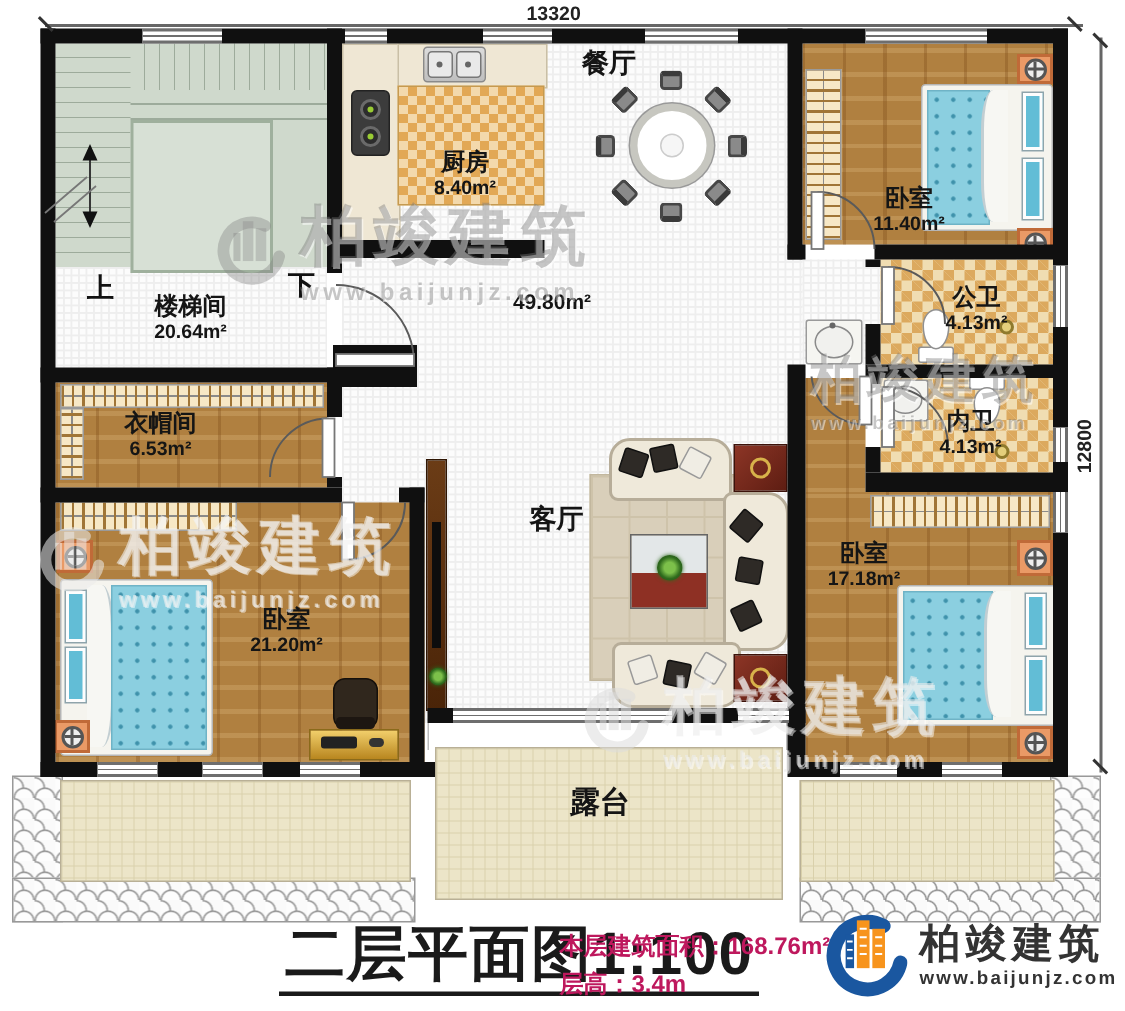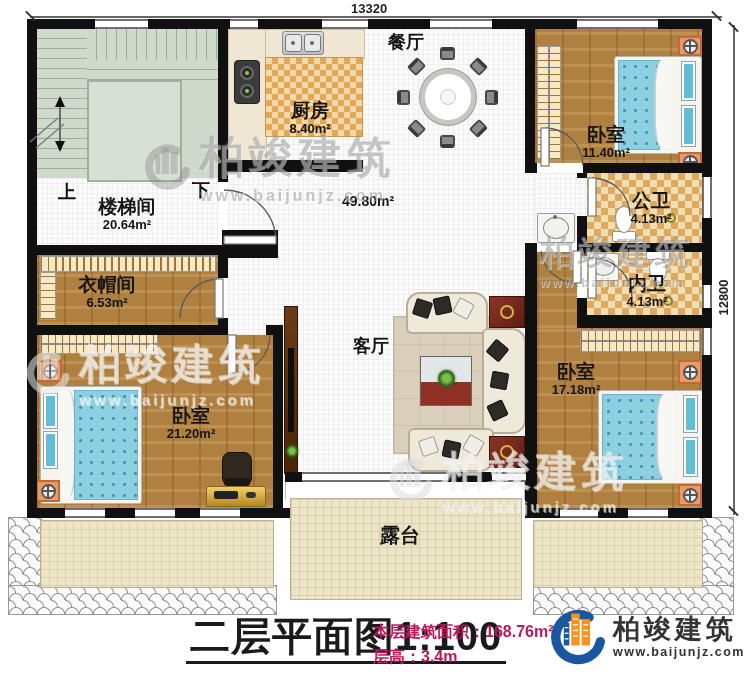--- a/index.html
+++ b/index.html
@@ -19,21 +19,21 @@
   .tiles{position:absolute;background-color:#fafafa;background-image:radial-gradient(circle at 7px 14px,#fdfdfd 5.5px,#8f8f8f 6.5px,transparent 7.5px),radial-gradient(circle at 0 7px,#fdfdfd 5.5px,#8f8f8f 6.5px,transparent 7.5px);background-size:14px 14px;border:1px solid #999}
   .hangH{position:absolute;background-color:#f7e8c6;background-image:repeating-linear-gradient(90deg,#a07536 0 1.5px,transparent 1.5px 7px),linear-gradient(0deg,transparent 47%,#8a8a8a 47%,#8a8a8a 53%,transparent 53%);border:1px solid #9a9a9a;box-sizing:border-box}
   .hangV{position:absolute;background-color:#f7e8c6;background-image:repeating-linear-gradient(0deg,#a07536 0 1.5px,transparent 1.5px 7px),linear-gradient(90deg,transparent 47%,#8a8a8a 47%,#8a8a8a 53%,transparent 53%);border:1px solid #9a9a9a;box-sizing:border-box}
   .bedframe{position:absolute;background:#f5f4ee;border:1px solid #b5b5b5;border-radius:3px}
   .mattress{position:absolute;background-color:#8bcfe0;background-image:radial-gradient(#3f92ab 1.2px,transparent 1.7px);background-size:11px 11px;border:1px solid #6fb3c6}
   .sheet{position:absolute;background:#f7f7f3}
   .cushion{position:absolute;background:#62bdd6;border:2px solid #fdfdfd;box-shadow:0 0 0 1px #8fa4ab;box-sizing:border-box}
   .nstand{position:absolute;background:#ea9a66;border:2px solid #c06a38;box-sizing:border-box;display:flex;align-items:center;justify-content:center}
   .nknob{width:11px;height:11px;border:2px solid #555;border-radius:50%;background:linear-gradient(#555,#555) center/100% 2px no-repeat,linear-gradient(#555,#555) center/2px 100% no-repeat,#eee}
   .rlabel{position:absolute;text-align:center;color:#151515;font-weight:bold;line-height:1.15;white-space:nowrap;transform:translateX(-50%);z-index:30}
-  .rname{font-size:19px}
+  .rname{font-size:16px}
   .rarea{font-size:13px}
   .dirlabel{position:absolute;font-size:18px;font-weight:bold;color:#111;transform:translateX(-50%);z-index:30}
   .sofa{position:absolute;background:#efe9da;border:2px solid #b7ad99;box-sizing:border-box}
   .pillowD{position:absolute;width:15px;height:15px;background:#2e2a26;border:1px solid #111;border-radius:2px}
   .pillowW{position:absolute;width:15px;height:15px;background:#f0ede4;border:1px solid #999;border-radius:2px}
   .endtable{position:absolute;background:linear-gradient(135deg,#8c3526,#5e1d12);border:1px solid #3c120a;display:flex;align-items:center;justify-content:center}
   .etknob{width:10px;height:10px;border:2px solid #d8b24a;border-radius:50%}
   .plant{position:absolute;border-radius:50%;background:radial-gradient(circle,#7cc04a 0 30%,#2f6b1d 60%,#1d4a12 100%);box-shadow:0 0 3px #2f6b1d}
   .chair{position:absolute;width:15px;height:13px;background:#8a8a8a;border:2px solid #474747;border-top:4px solid #3a3a3a;border-radius:3px;box-sizing:border-box}
   .toiletTank{position:absolute;background:#fff;border:1.5px solid #909090;border-radius:2px}

